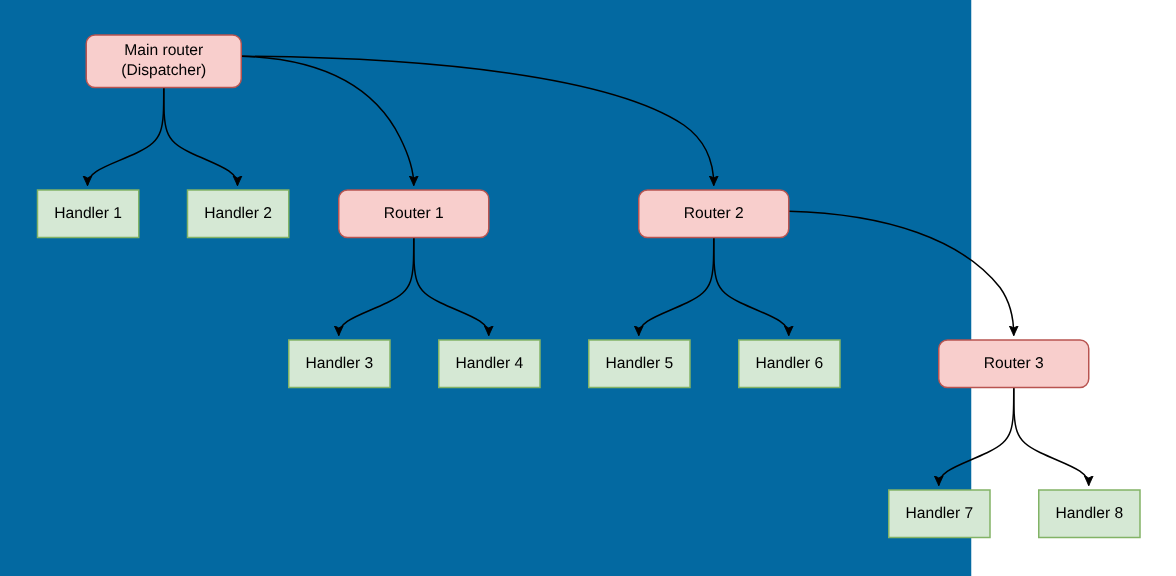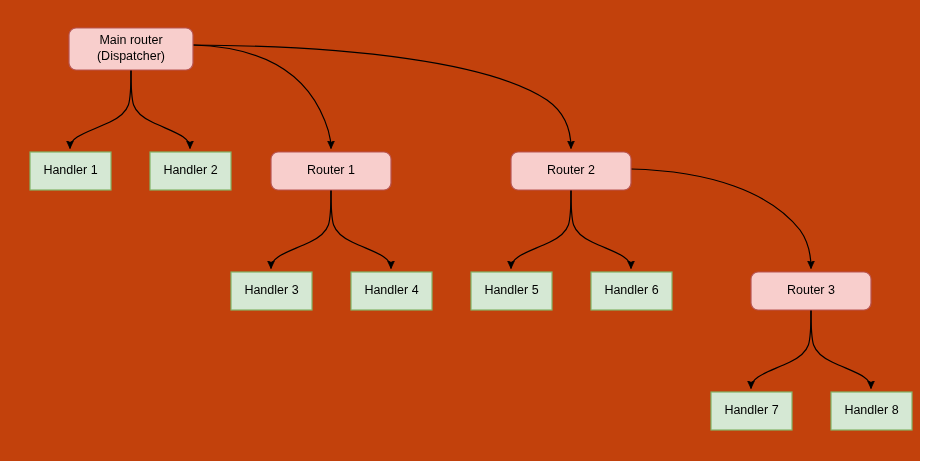--- a/index.html
+++ b/index.html
@@ -8,23 +8,23 @@
     background: #ffffff;
   }
   body {
     width: 941px;
     height: 461px;
     font-family: "Liberation Sans", sans-serif;
     overflow: hidden;
   }
   #diagram-canvas {
     position: relative;
-    width: 920px;
+    width: 777px;
     height: 461px;
-    background: #c2410c;
+    background: #0369a1;
   }
   svg#diagram-svg {
     position: absolute;
     top: 0;
     left: 0;
     width: 941px;
     height: 461px;
     overflow: visible;
   }
   .edge-path {

